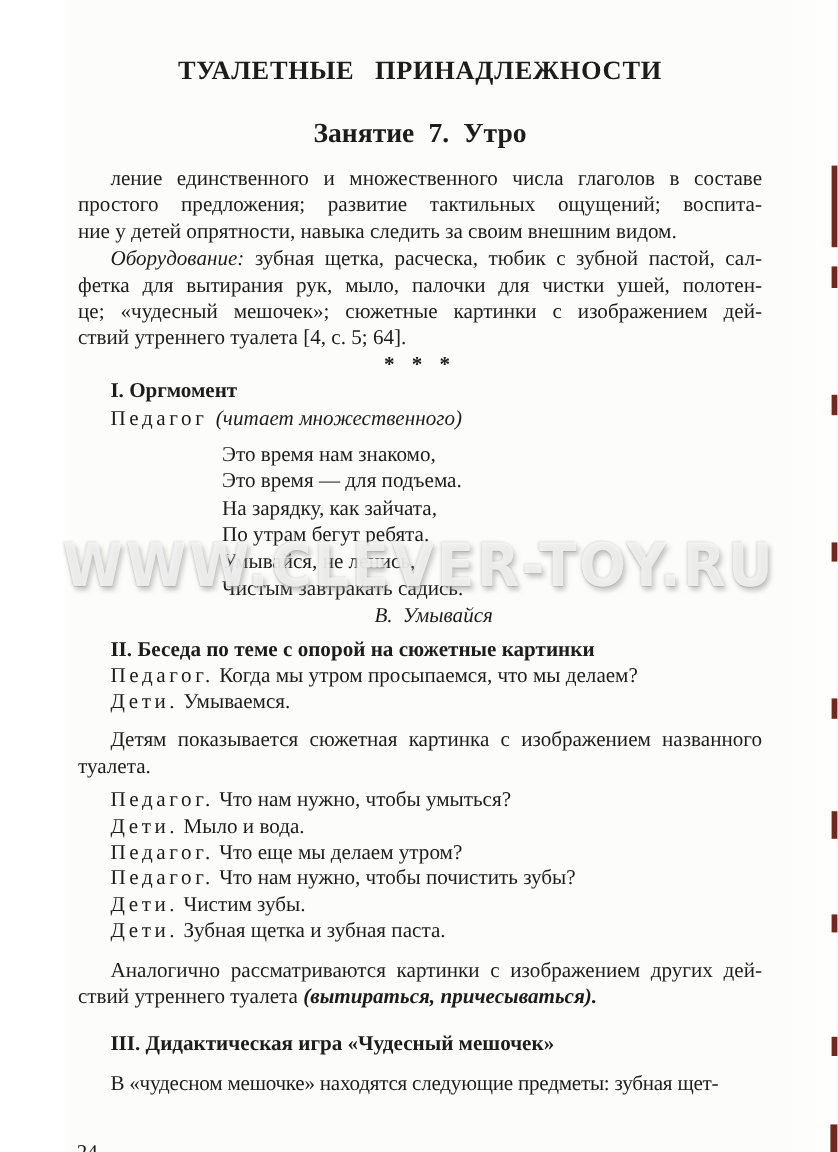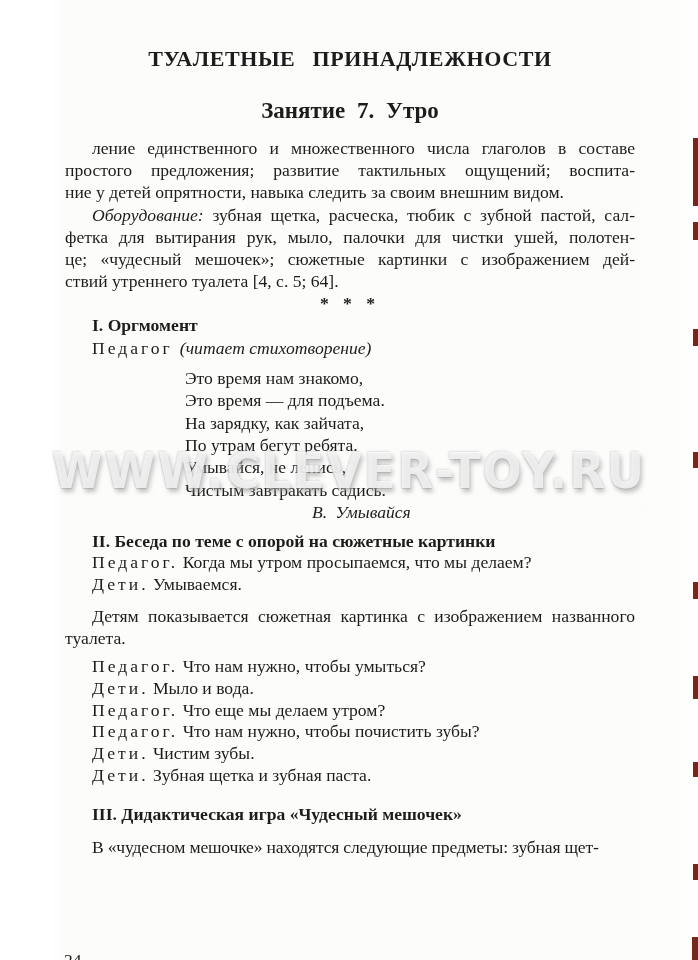--- a/index.html
+++ b/index.html
@@ -76,21 +76,21 @@
         <div class="tline"><i>Оборудование:</i> зубная щетка, расческа, тюбик с зубной пастой, сал-</div>
         <div class="tline">фетка для вытирания рук, мыло, палочки для чистки ушей, полотен-</div>
         <div class="tline">це; «чудесный мешочек»; сюжетные картинки с изображением дей-</div>
         <div class="tline">ствий утреннего туалета [4, с. 5; 64].</div>
       </div>
 
     <div class="sep">* * *</div>
 
     <div class="h3 one">I. Оргмомент</div>
 
-    <div class="reading"><span class="speaker">Педагог</span><i>(читает стихотворение)</i></div>
+    <div class="reading"><span class="speaker">Педагог</span><i>(читает множественного)</i></div>
 
     <div class="poem">
         <div class="tline">Это время нам знакомо,</div>
         <div class="tline">Это время — для подъема.</div>
         <div class="tline">На зарядку, как зайчата,</div>
         <div class="tline">По утрам бегут ребята.</div>
         <div class="tline">Умывайся, не ленись,</div>
         <div class="tline">Чистым завтракать садись.</div>
       </div>
 
@@ -110,20 +110,24 @@
 
     <div class="dialogue d2">
         <div class="dline"><span class="speaker">Педагог.</span> Что нам нужно, чтобы умыться?</div>
         <div class="dline"><span class="speaker">Дети.</span> Мыло и вода.</div>
         <div class="dline"><span class="speaker">Педагог.</span> Что еще мы делаем утром?</div>
         <div class="dline"><span class="speaker">Педагог.</span> Что нам нужно, чтобы почистить зубы?</div>
         <div class="dline"><span class="speaker">Дети.</span> Чистим зубы.</div>
         <div class="dline"><span class="speaker">Дети.</span> Зубная щетка и зубная паста.</div>
       </div>
 
+    <div class="para note2">
+        <div class="tline">Аналогично рассматриваются картинки с изображением других дей-</div>
+        <div class="tline">ствий утреннего туалета <i class="ib">(вытираться, причесываться).</i></div>
+      </div>
 
     <div class="h3 three">III. Дидактическая игра «Чудесный мешочек»</div>
 
     <div class="para body3">
         <div class="tline">В «чудесном мешочке» находятся следующие предметы: зубная щет-</div>
       </div>
 
   </div>
 
   <div class="watermark">WWW.CLEVER-TOY.RU</div>

